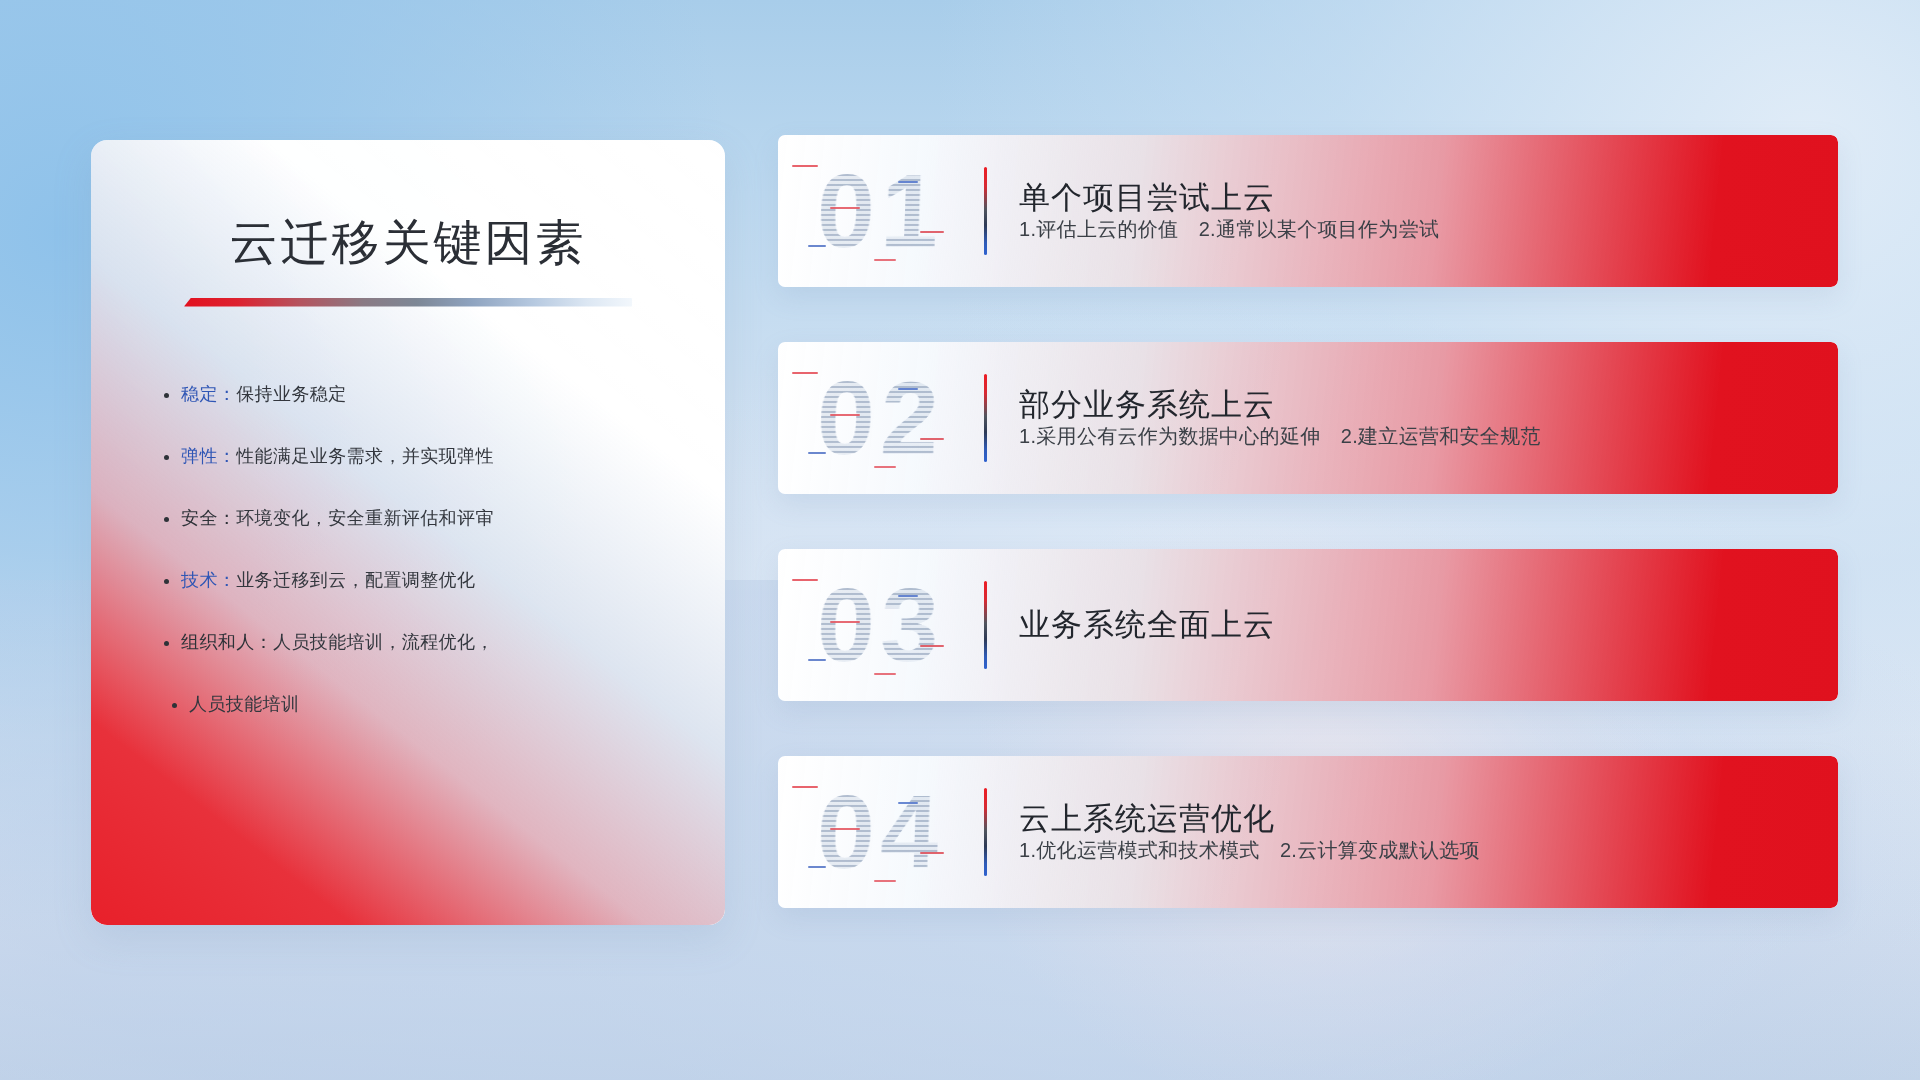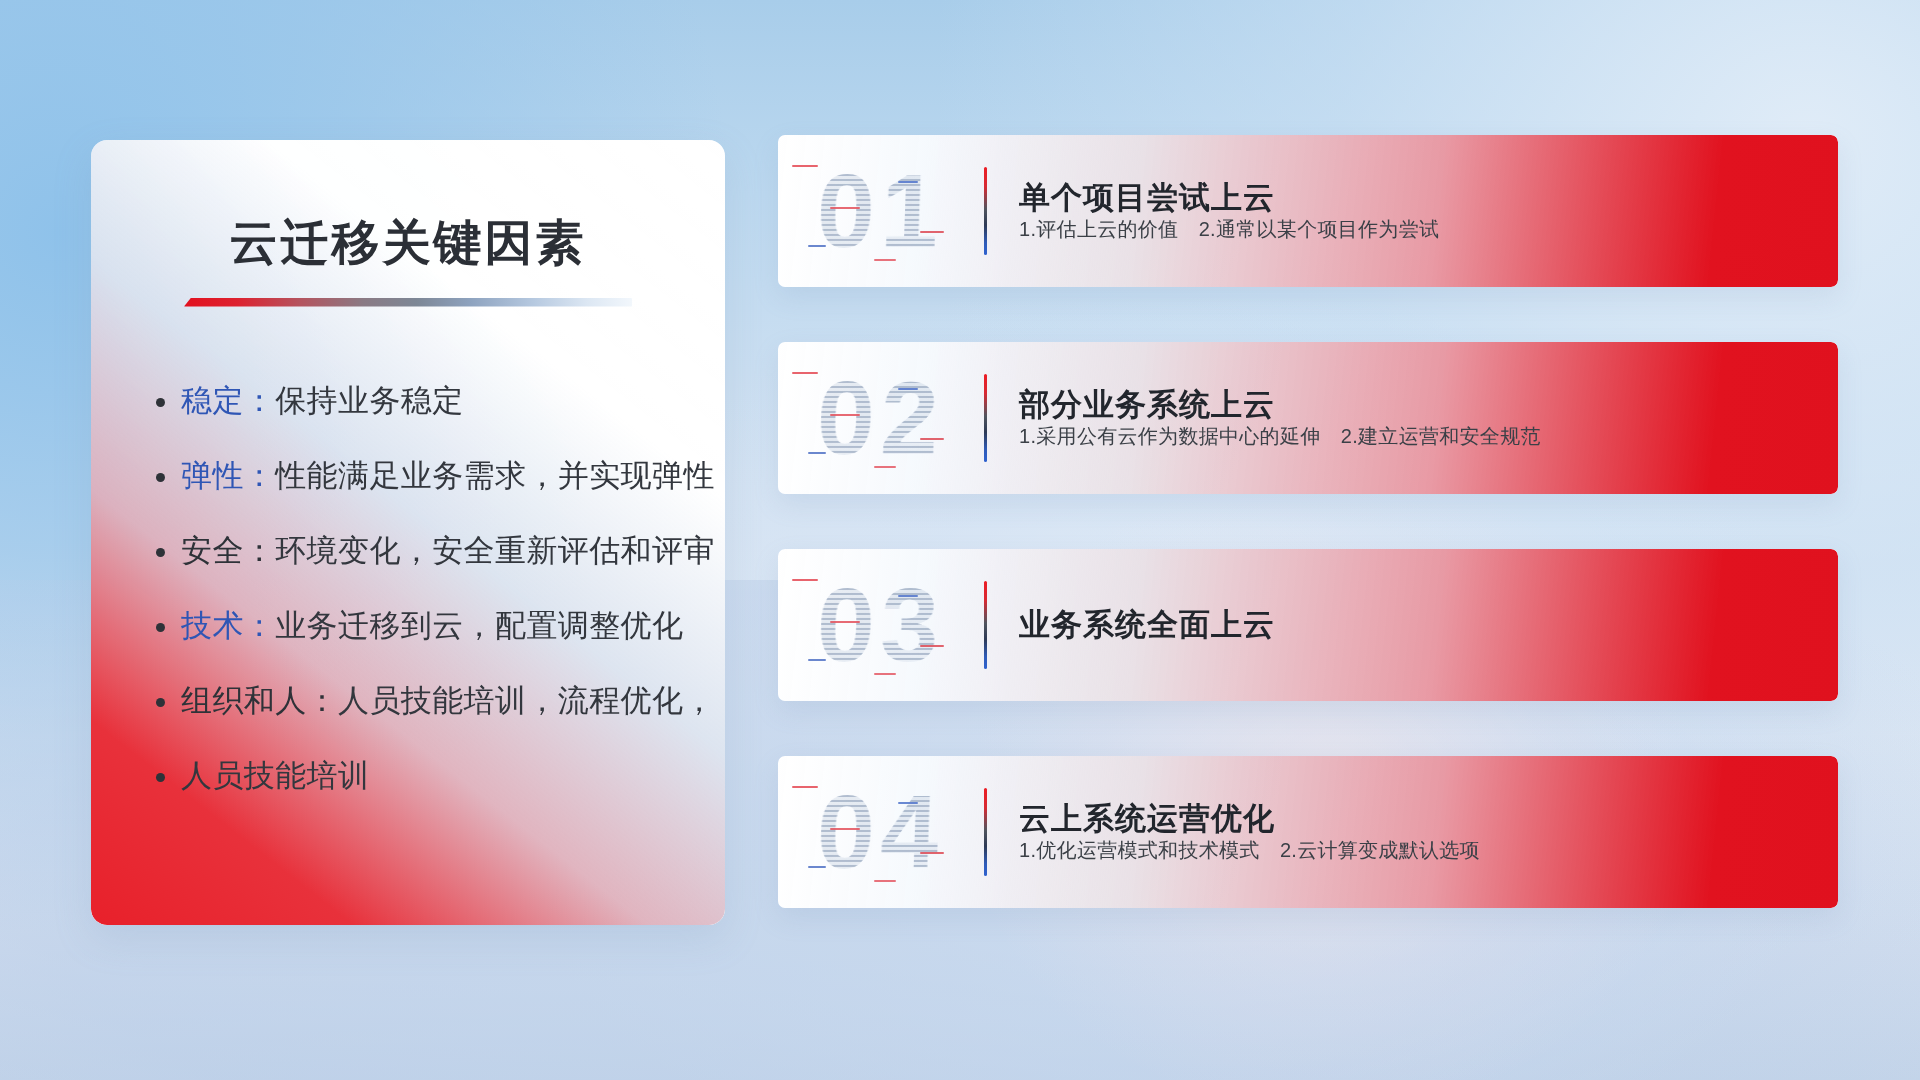--- a/index.html
+++ b/index.html
@@ -52,33 +52,33 @@
   .left-panel-edge{
     position:absolute; inset:0; border-radius:16px; pointer-events:none;
     border:1.6px solid transparent;
     background:
       linear-gradient(#fff0,#fff0) padding-box,
       linear-gradient(38deg,#e8202a 0%, #e8313b 16%, rgba(200,120,140,.55) 34%, rgba(210,220,235,.75) 52%, rgba(255,255,255,.95) 72%, rgba(255,255,255,.98) 100%) border-box;
   }
   .left-panel-inner{ position:absolute; inset:0; padding:58px 54px 0 54px; }
 
   .panel-title{
-    font-size:48px; font-weight:700; letter-spacing:3px; color:#2b2f36;
+    font-size:48px; font-weight:400; letter-spacing:3px; color:#2b2f36;
     text-align:center; line-height:1.2; margin-top:16px;
   }
   .title-rule{
     margin:26px auto 0 auto; width:448px; height:9px;
     background:linear-gradient(90deg,#e2111f 0%, #dd2230 12%, #b4545f 26%, #8a7a84 40%, #7d8796 52%, #8ea3bf 64%, #b6c9e0 78%, #dce7f3 90%, #f2f7fc 100%);
     clip-path:polygon(1.6% 0, 100% 0, 100% 100%, 0 100%);
     border-radius:1px;
   }
 
   .factor-list{ margin-top:78px; padding-left:36px; }
-  .factor-row{ font-size:31px; line-height:1.0; color:#2e3238; margin-bottom:44px; white-space:nowrap; letter-spacing:.4px; }
-  .factor-row:last-child{ margin-bottom:0; }
+  .factor-row{ font-size:18px; line-height:1.0; color:#2e3238; margin-bottom:44px; white-space:nowrap; letter-spacing:.4px; }
+  .factor-row:last-child{ margin-bottom:0;margin-left:8px; }
   .f-key{ font-weight:400; }
   .f-key.accent{ color:#2f56b5; }
   .f-val{ color:#33373e; }
 
   
   .cards{ position:absolute; left:778px; top:135px; width:1060px; }
   .card{
     position:relative; height:152px; margin-bottom:55px;
     border-radius:7px;
     background:linear-gradient(116deg,#e6eef8 0%, #eff4fb 22%, #f8fbfe 46%, #ffffff 70%, #fbfdff 88%, #f4f8fc 100%);
@@ -112,21 +112,21 @@
     filter:blur(.15px);
   }
   .num-fleck{ position:absolute; height:2px; border-radius:1px; opacity:.75; }
 
   .card-bar{
     width:3px; flex:0 0 3px; height:88px; border-radius:2px;
     background:linear-gradient(180deg,#ec1c24 0%, #d82a33 22%, #50555e 48%, #2e3a55 66%, #2f5bb8 86%, #2f62cf 100%);
   }
 
   .card-text{ padding-left:32px; flex:1 1 auto; }
-  .card-title{ font-size:31px; font-weight:700; color:#22262d; letter-spacing:1px; line-height:1.18; }
+  .card-title{ font-size:31px; font-weight:400; color:#22262d; letter-spacing:1px; line-height:1.18; }
   .card-desc{ margin-top:0; font-size:20px; color:#3b4047; letter-spacing:.3px; line-height:1.25; }
 </style>
 </head>
 <body>
 
 <div id="bg-layer">
   <div class="bg-base"></div>
   <div class="bg-glow-left"></div>
   <div class="bg-glow-right"></div>
   <div class="bg-glow-mid"></div>

